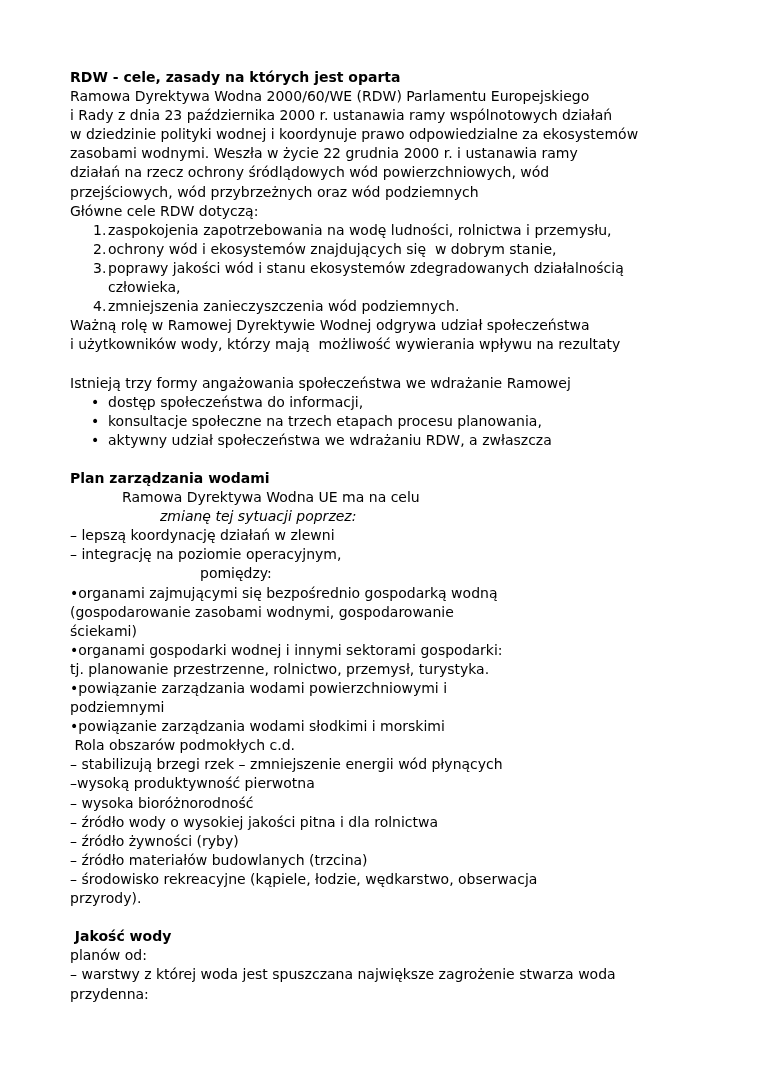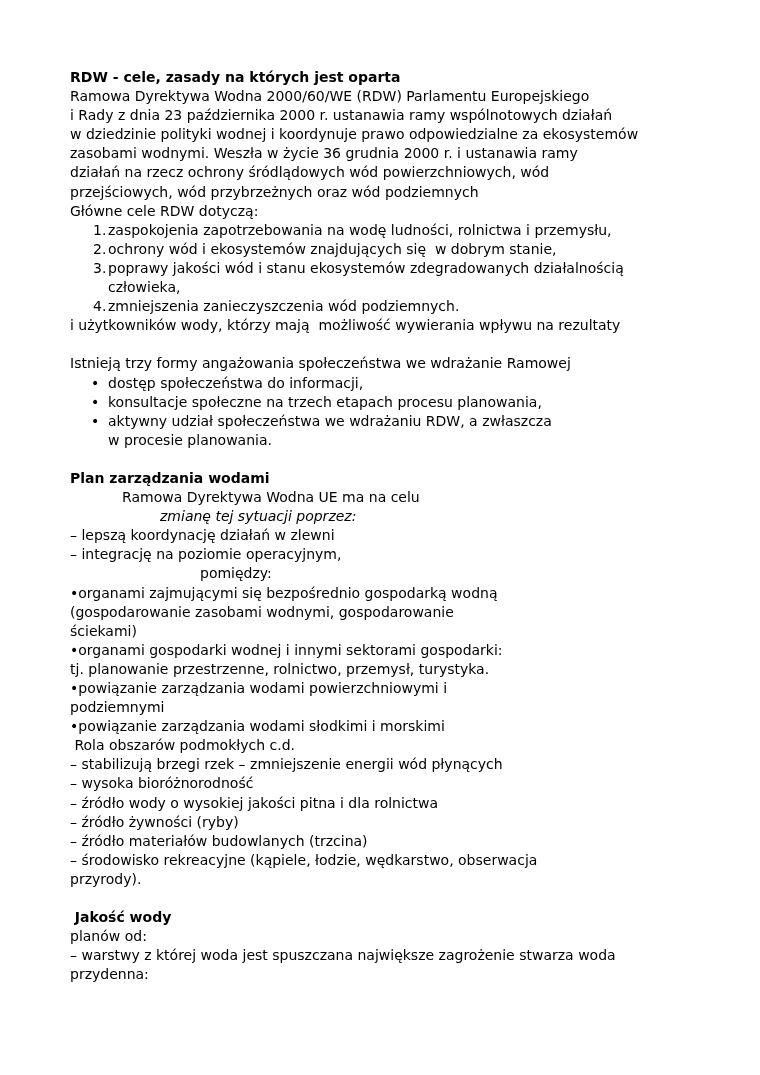--- a/index.html
+++ b/index.html
@@ -35,53 +35,54 @@
 </style>
 </head>
 <body>
 
 <div class="page">
   <div id="doc">
       <div class="line bold"><span>RDW - cele, zasady na których jest oparta</span></div>
       <div class="line"><span>Ramowa Dyrektywa Wodna 2000/60/WE (RDW) Parlamentu Europejskiego</span></div>
       <div class="line"><span>i Rady z dnia 23 października 2000 r. ustanawia ramy wspólnotowych działań</span></div>
       <div class="line"><span>w dziedzinie polityki wodnej i koordynuje prawo odpowiedzialne za ekosystemów</span></div>
-      <div class="line"><span>zasobami wodnymi. Weszła w życie 36 grudnia 2000 r. i ustanawia ramy</span></div>
+      <div class="line"><span>zasobami wodnymi. Weszła w życie 22 grudnia 2000 r. i ustanawia ramy</span></div>
       <div class="line"><span>działań na rzecz ochrony śródlądowych wód powierzchniowych, wód</span></div>
       <div class="line"><span>przejściowych, wód przybrzeżnych oraz wód podziemnych</span></div>
       <div class="line"><span>Główne cele RDW dotyczą:</span></div>
       <div class="line" style="padding-left: 38px;"><span class="marker" style="left: 23px;">1.</span><span>zaspokojenia zapotrzebowania na wodę ludności, rolnictwa i przemysłu,</span></div>
       <div class="line" style="padding-left: 38px;"><span class="marker" style="left: 23px;">2.</span><span>ochrony wód i ekosystemów znajdujących się  w dobrym stanie,</span></div>
       <div class="line" style="padding-left: 38px;"><span class="marker" style="left: 23px;">3.</span><span>poprawy jakości wód i stanu ekosystemów zdegradowanych działalnością</span></div>
       <div class="line" style="padding-left: 38px;"><span>człowieka,</span></div>
       <div class="line" style="padding-left: 38px;"><span class="marker" style="left: 23px;">4.</span><span>zmniejszenia zanieczyszczenia wód podziemnych.</span></div>
+      <div class="line"><span>Ważną rolę w Ramowej Dyrektywie Wodnej odgrywa udział społeczeństwa</span></div>
       <div class="line"><span>i użytkowników wody, którzy mają  możliwość wywierania wpływu na rezultaty</span></div>
       <div class="line"><span></span></div>
       <div class="line"><span>Istnieją trzy formy angażowania społeczeństwa we wdrażanie Ramowej</span></div>
       <div class="line" style="padding-left: 38px;"><span class="marker" style="left: 21px;">•</span><span>dostęp społeczeństwa do informacji,</span></div>
       <div class="line" style="padding-left: 38px;"><span class="marker" style="left: 21px;">•</span><span>konsultacje społeczne na trzech etapach procesu planowania,</span></div>
       <div class="line" style="padding-left: 38px;"><span class="marker" style="left: 21px;">•</span><span>aktywny udział społeczeństwa we wdrażaniu RDW, a zwłaszcza</span></div>
-      <div class="line" style="padding-left: 38px;"><span>w procesie planowania.</span></div>
       <div class="line"><span></span></div>
       <div class="line bold"><span>Plan zarządzania wodami</span></div>
       <div class="line" style="padding-left: 52px;"><span>Ramowa Dyrektywa Wodna UE ma na celu</span></div>
       <div class="line" style="padding-left: 90px; font-style: italic;"><span>zmianę tej sytuacji poprzez:</span></div>
       <div class="line"><span>– lepszą koordynację działań w zlewni</span></div>
       <div class="line"><span>– integrację na poziomie operacyjnym,</span></div>
       <div class="line" style="padding-left: 130px;"><span>pomiędzy:</span></div>
       <div class="line"><span>•organami zajmującymi się bezpośrednio gospodarką wodną</span></div>
       <div class="line"><span>(gospodarowanie zasobami wodnymi, gospodarowanie</span></div>
       <div class="line"><span>ściekami)</span></div>
       <div class="line"><span>•organami gospodarki wodnej i innymi sektorami gospodarki:</span></div>
       <div class="line"><span>tj. planowanie przestrzenne, rolnictwo, przemysł, turystyka.</span></div>
       <div class="line"><span>•powiązanie zarządzania wodami powierzchniowymi i</span></div>
       <div class="line"><span>podziemnymi</span></div>
       <div class="line"><span>•powiązanie zarządzania wodami słodkimi i morskimi</span></div>
       <div class="line"><span> Rola obszarów podmokłych c.d.</span></div>
       <div class="line"><span>– stabilizują brzegi rzek – zmniejszenie energii wód płynących</span></div>
+      <div class="line"><span>–wysoką produktywność pierwotna</span></div>
       <div class="line"><span>– wysoka bioróżnorodność</span></div>
       <div class="line"><span>– źródło wody o wysokiej jakości pitna i dla rolnictwa</span></div>
       <div class="line"><span>– źródło żywności (ryby)</span></div>
       <div class="line"><span>– źródło materiałów budowlanych (trzcina)</span></div>
       <div class="line"><span>– środowisko rekreacyjne (kąpiele, łodzie, wędkarstwo, obserwacja</span></div>
       <div class="line"><span>przyrody).</span></div>
       <div class="line"><span></span></div>
       <div class="line bold"><span> Jakość wody</span></div>
       <div class="line"><span>planów od:</span></div>
       <div class="line"><span>– warstwy z której woda jest spuszczana największe zagrożenie stwarza woda</span></div>

